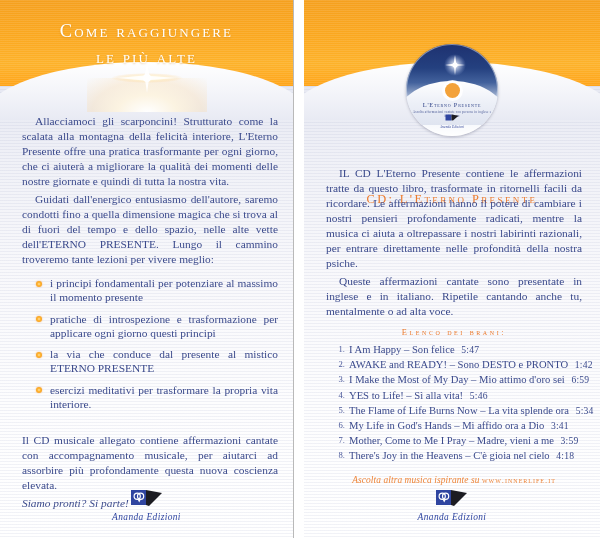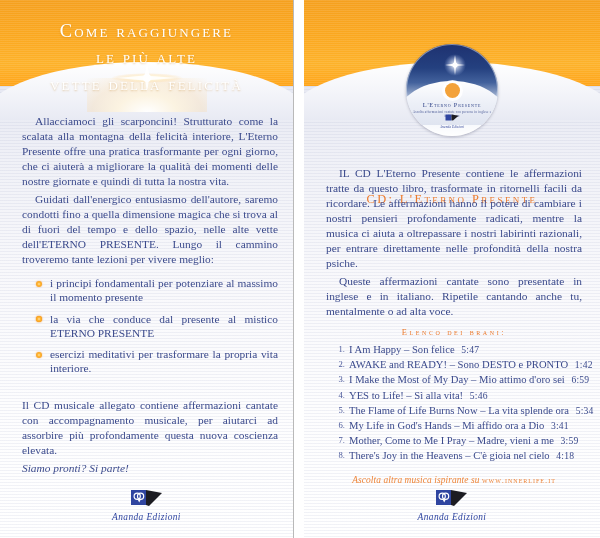--- a/index.html
+++ b/index.html
@@ -372,34 +372,34 @@
         <ellipse cx="37" cy="15" rx="36" ry="5" fill="url(#sbg)"></ellipse>
         <polygon points="37,0 39.5,13 37,30 34.5,13" fill="#ffffff" opacity="0.9"></polygon>
         <polygon points="7,15 34,12.6 67,15 34,17.4" fill="#ffffff" opacity="0.85"></polygon>
         <circle cx="37" cy="15" r="4" fill="#ffffff"></circle>
       </svg>
     </div>
 
     <div class="headline">
       <span class="l1">Come raggiungere</span>
       <span class="l2">le più alte</span>
-      <span class="l3">vette della felicità</span>
     </div>
 
     <div class="content left-content">
       <p class="bodytext indent">Allacciamoci gli scarponcini! Strutturato come la scalata alla montagna della felicità interiore, L'Eterno Presente offre una pratica trasformante per ogni giorno, che ci aiuterà a migliorare la qualità dei momenti delle nostre giornate e quindi di tutta la nostra vita.</p>
       <p class="bodytext indent">Guidati dall'energico entusiasmo dell'autore, saremo condotti fino a quella dimensione magica che si trova al di fuori del tempo e dello spazio, nelle alte vette dell'ETERNO PRESENTE. Lungo il cammino troveremo tante lezioni per vivere meglio:</p>
 
       <ul class="bullets">
         <li>
           <span class="bullet-dot"></span>
           <span>i principi fondamentali per potenziare al massimo il momento presente</span>
         </li>
         <li>
           <span class="bullet-dot"></span>
+          <span>pratiche di introspezione e trasformazione per applicare ogni giorno questi principi</span>
         </li>
         <li>
           <span class="bullet-dot"></span>
           <span>la via che conduce dal presente al mistico ETERNO PRESENTE</span>
         </li>
         <li>
           <span class="bullet-dot"></span>
           <span>esercizi meditativi per trasformare la propria vita interiore.</span>
         </li>
       </ul>

